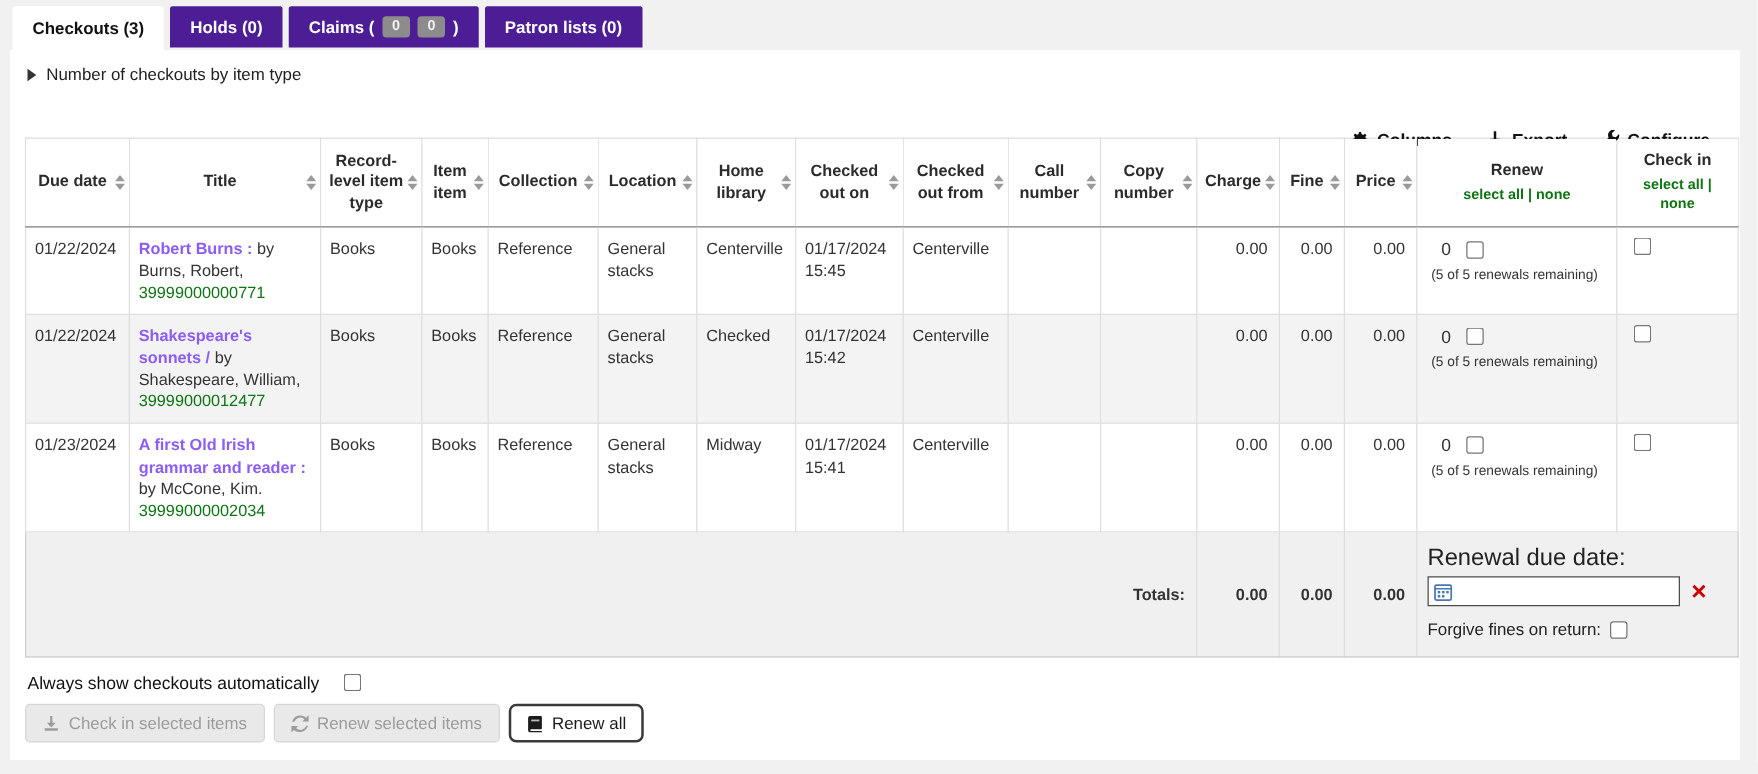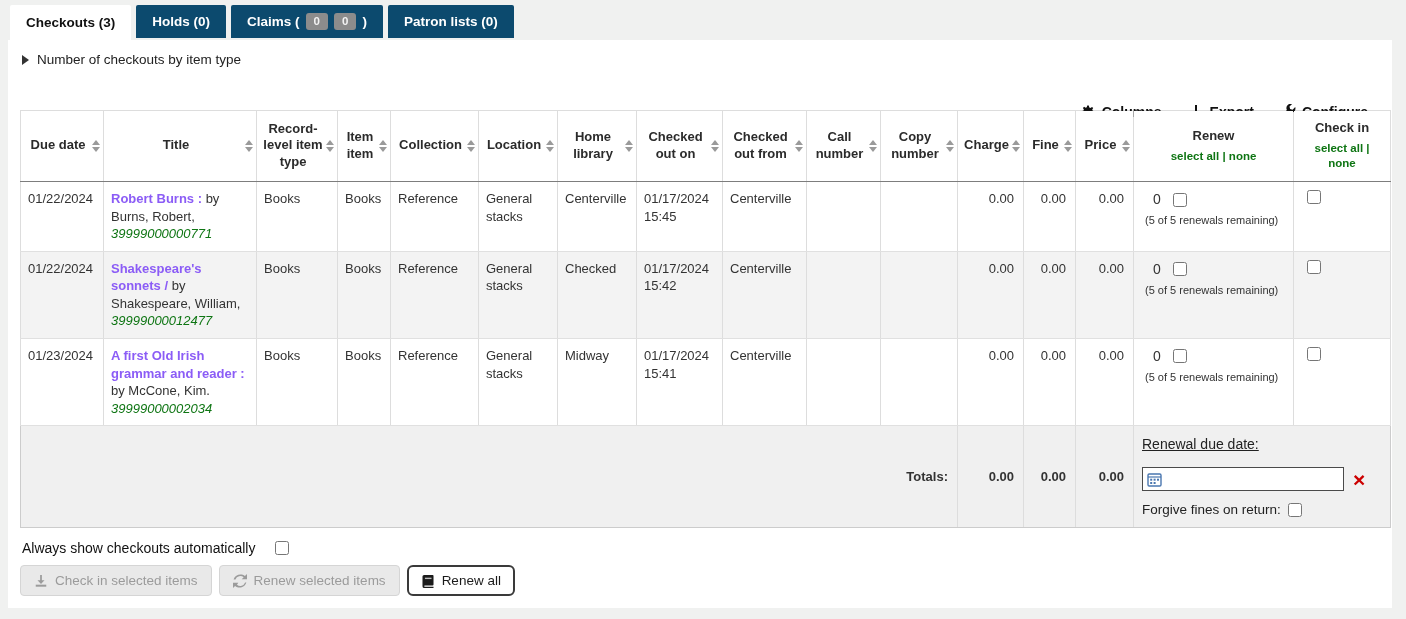--- a/index.html
+++ b/index.html
@@ -8,21 +8,21 @@
     background: #f0f1f0;
     font-family: "Liberation Sans", "DejaVu Sans", sans-serif;
     font-size: 13px;
     color: #333;
   }
 
   
   .tabbar { display: flex; gap: 5px; padding: 5px 0 0 10px; height: 40px; }
   .tab {
     height: 33px; padding: 0 16px; display: flex; align-items: center; gap: 6px;
-    background: #0c4a6e; color: #fff; font-weight: bold; font-size: 13.5px;
+    background: #4c1d95; color: #fff; font-weight: bold; font-size: 13.5px;
     border-radius: 2px 2px 0 0; cursor: pointer; white-space: nowrap;
   }
   .tab.active { background: #fff; color: #111; height: 35px; }
   .badge {
     background: #8c8c8c; color: #f2f2f2; font-size: 11.5px; font-weight: bold;
     padding: 2px 8px; border-radius: 3px; line-height: 1.1;
   }
 
   
   .panel {
@@ -56,31 +56,31 @@
 
   tr.section-row td {
     background: #e7e7e7; font-weight: bold; color: #222; font-size: 13px;
     padding: 6px 10px; border-left: 1px solid #ccc; border-right: 1px solid #ccc;
     border-bottom: 1px solid #ccc;
   }
   tbody td { vertical-align: top; padding: 8px 7px; line-height: 1.35; border-bottom: 1px solid #e0e0e0; font-size: 13px; color: #333; }
   tbody tr.stripe td { background: #f3f3f3; }
   td.num { text-align: right; padding-right: 9px; }
   a.title-link { color: #8b5cf6; font-weight: bold; text-decoration: none; cursor: pointer; }
-  a.barcode-link { color: #0e7513; text-decoration: none; cursor: pointer; font-style: italic; }
+  a.barcode-link { color: #0e7513; text-decoration: none; cursor: pointer; }
   .renew-line { display: flex; align-items: center; gap: 12px; padding-left: 12px; font-size: 14px; }
   .renew-note { font-size: 11px; color: #333; margin-top: 4px; padding-left: 4px; white-space: nowrap; }
   input[type="checkbox"] { width: 14px; height: 14px; accent-color: #555; cursor: pointer; }
 
   
   tfoot td { background: #f0f0f0; border-top: 1px solid #8a8a8a; border-bottom: 1px solid #ccc; padding: 10px 8px; vertical-align: middle; }
   tfoot td.totals-label { text-align: right; font-weight: bold; padding-right: 9px; }
   tfoot td.num { font-weight: bold; }
   .renewal-cell { vertical-align: top !important; }
-  .renewal-date-label { font-size: 14px; color: #222; margin-bottom: 15px; text-decoration: underline; }
+  .renewal-date-label { font-size: 19px; color: #222; margin-bottom: 3px; }
   .date-row { display: flex; align-items: center; gap: 9px; }
   .date-input-wrap { width: 202px; height: 24px; background: #fff; border: 1px solid #4a4a4a; display: flex; align-items: center; padding-left: 4px; }
   .date-input-wrap input { border: none; outline: none; flex: 1; height: 100%; font-family: inherit; font-size: 12px; background: transparent; }
   .clear-x { color: #cc0000; font-weight: bold; font-size: 21px; line-height: 1; cursor: pointer; }
   .forgive-line { margin-top: 11px; display: flex; align-items: center; gap: 7px; font-size: 13.5px; color: #222; }
 
   
   .always-line { margin: 12px 0 0 14px; display: flex; align-items: center; gap: 20px; font-size: 14px; color: #111; }
   .btn-row { margin: 9px 0 0 12px; display: flex; gap: 7px; align-items: center; }
   .btn { display: inline-flex; align-items: center; gap: 7px; font-family: inherit; font-size: 13.5px; padding: 7px 13px; cursor: pointer; }

